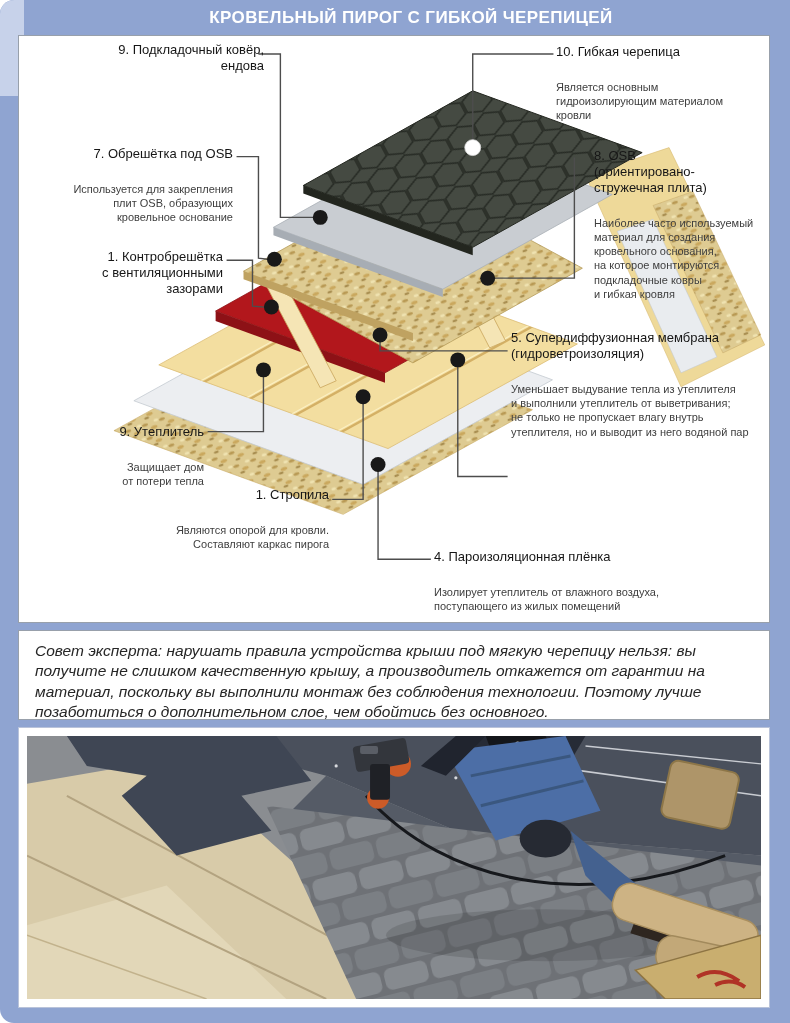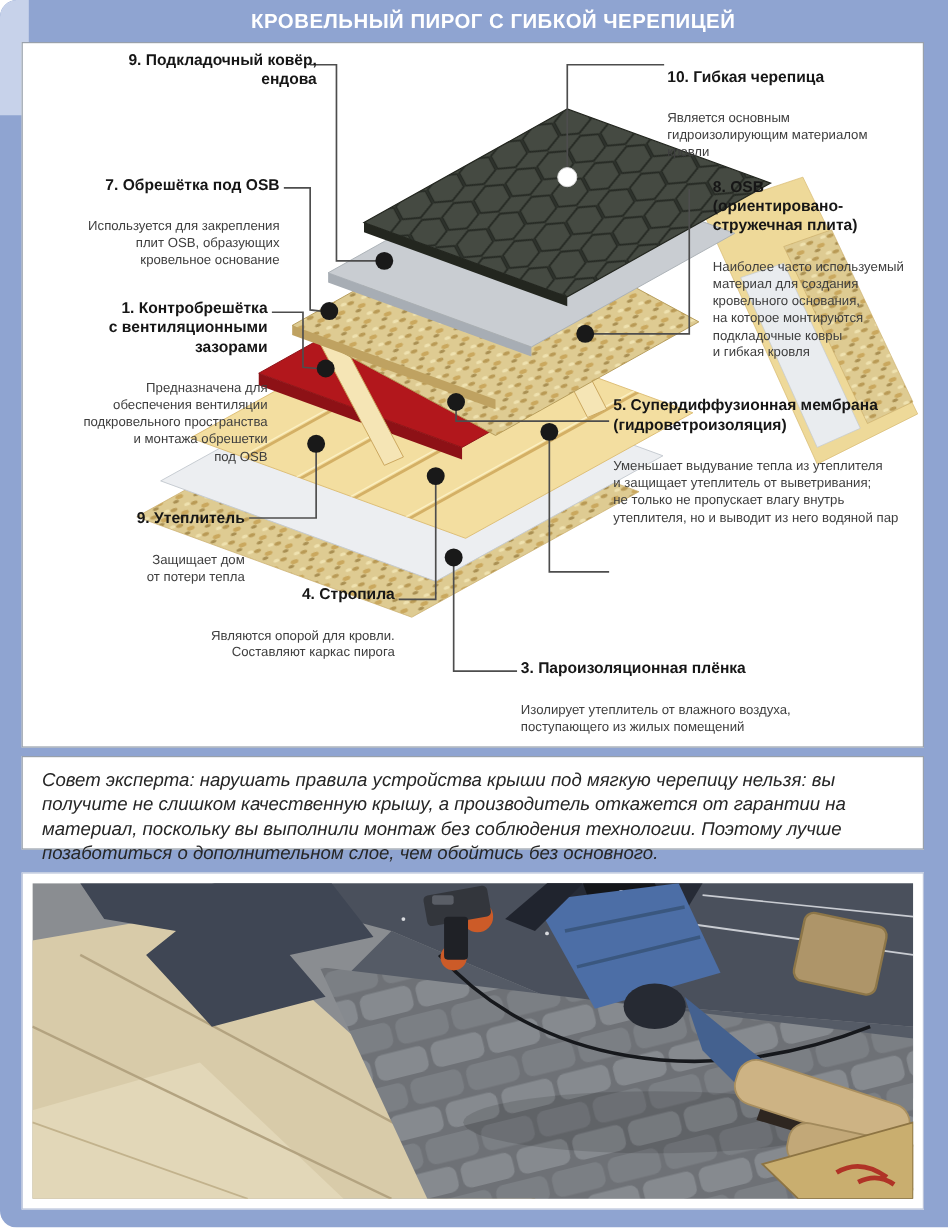--- a/index.html
+++ b/index.html
@@ -3,27 +3,27 @@
 <meta charset="utf-8">
 <style>
   html,body{margin:0;padding:0;background:#ffffff;font-family:"Liberation Sans","DejaVu Sans",sans-serif;}
   .page{position:relative;width:790px;height:1023px;background:#8fa4d1;border-radius:14px;overflow:hidden;padding-left:32px;}
   .corner-patch{position:absolute;left:0;top:0;width:24px;height:96px;background:#c7d2ea;border-top-left-radius:14px;}
   .header{position:absolute;left:0;top:0;width:100%;height:35px;display:flex;align-items:center;justify-content:center;}
   .header-title{color:#ffffff;font-weight:bold;font-size:17px;letter-spacing:.4px;}
   .panel{position:absolute;background:#ffffff;border:1px solid #98a0ab;box-sizing:border-box;}
   .diagram-panel{left:18px;top:35px;width:752px;height:588px;}
   .diagram-svg{position:absolute;left:0;top:0;width:100%;height:100%;}
-  .advice-panel{left:18px;top:630px;width:752px;height:78px;padding:10px 16px;}
+  .advice-panel{left:18px;top:630px;width:752px;height:90px;padding:10px 16px;}
   .advice-text{font-style:italic;font-size:15.5px;line-height:1.32;color:#262626;}
   .photo-frame{position:absolute;left:18px;top:727px;width:752px;height:281px;background:#ffffff;border:1px solid #b9c3da;box-sizing:border-box;padding:8px;}
   .photo-svg{width:100%;height:100%;display:block;}
   .co{position:absolute;}
   .co.right{text-align:right;}
-  .co-title{font-weight:bold;font-size:13px;color:#161616;line-height:1.22;white-space:pre-line;}
+  .co-title{font-weight:normal;font-size:13px;color:#161616;line-height:1.22;white-space:pre-line;}
   .co-desc{font-size:11px;color:#3e3e3e;line-height:1.3;white-space:pre-line;margin-top:20px;}
 </style>
 </head>
 <body>
 
 <div class="page">
   <div class="corner-patch"></div>
 
   <div class="header">
     <div class="header-title">КРОВЕЛЬНЫЙ ПИРОГ С ГИБКОЙ ЧЕРЕПИЦЕЙ</div>
@@ -123,21 +123,21 @@
         <circle cx="345" cy="362" r="7.5" fill="#191919"></circle>
         <circle cx="440" cy="325" r="7.5" fill="#191919"></circle>
         <circle cx="360" cy="430" r="7.5" fill="#191919"></circle>
       </g>
     </svg>
 
     <div class="co right" style="right:505px;top:6px">
       <div class="co-title">9. Подкладочный ковёр,
 ендова</div>
     </div>
-    <div class="co" style="left:537px;top:20px">
+    <div class="co" style="left:537px;top:8px">
       <div class="co-title">10. Гибкая черепица</div>
       <div class="co-desc">Является основным
 гидроизолирующим материалом
 кровли</div>
     </div>
     <div class="co right" style="right:536px;top:110px">
       <div class="co-title">7. Обрешётка под OSB</div>
       <div class="co-desc">Используется для закрепления
 плит OSB, образующих
 кровельное основание</div>
@@ -150,48 +150,43 @@
 материал для создания
 кровельного основания,
 на которое монтируются
 подкладочные ковры
 и гибкая кровля</div>
     </div>
     <div class="co right" style="right:546px;top:213px">
       <div class="co-title">1. Контробрешётка
 с вентиляционными
 зазорами</div>
-      <div class="co-desc">Предназначена для
-обеспечения вентиляции
-подкровельного пространства
-и монтажа обрешетки
-под OSB</div>
     </div>
     <div class="co" style="left:492px;top:294px">
       <div class="co-title">5. Супердиффузионная мембрана
 (гидроветроизоляция)</div>
       <div class="co-desc">Уменьшает выдувание тепла из утеплителя
-и защищает утеплитель от выветривания;
+и выполнили утеплитель от выветривания;
 не только не пропускает влагу внутрь
 утеплителя, но и выводит из него водяной пар</div>
     </div>
     <div class="co right" style="right:565px;top:388px">
       <div class="co-title">9. Утеплитель</div>
       <div class="co-desc">Защищает дом
 от потери тепла</div>
     </div>
     <div class="co" style="left:492px;top:430px">
     </div>
     <div class="co right" style="right:440px;top:451px">
-      <div class="co-title">4. Стропила</div>
+      <div class="co-title">1. Стропила</div>
       <div class="co-desc">Являются опорой для кровли.
 Составляют каркас пирога</div>
     </div>
     <div class="co" style="left:415px;top:513px">
-      <div class="co-title">3. Пароизоляционная плёнка</div>
+      <div class="co-title">4. Пароизоляционная плёнка</div>
       <div class="co-desc">Изолирует утеплитель от влажного воздуха,
 поступающего из жилых помещений</div>
     </div>
   </div>
 
   <div class="panel advice-panel">
     <div class="advice-text">Совет эксперта: нарушать правила устройства крыши под мягкую черепицу нельзя: вы получите не слишком качественную крышу, а производитель откажется от гарантии на материал, поскольку вы выполнили монтаж без соблюдения технологии. Поэтому лучше позаботиться о дополнительном слое, чем обойтись без основного.</div>
   </div>
 
   <div class="photo-frame">

